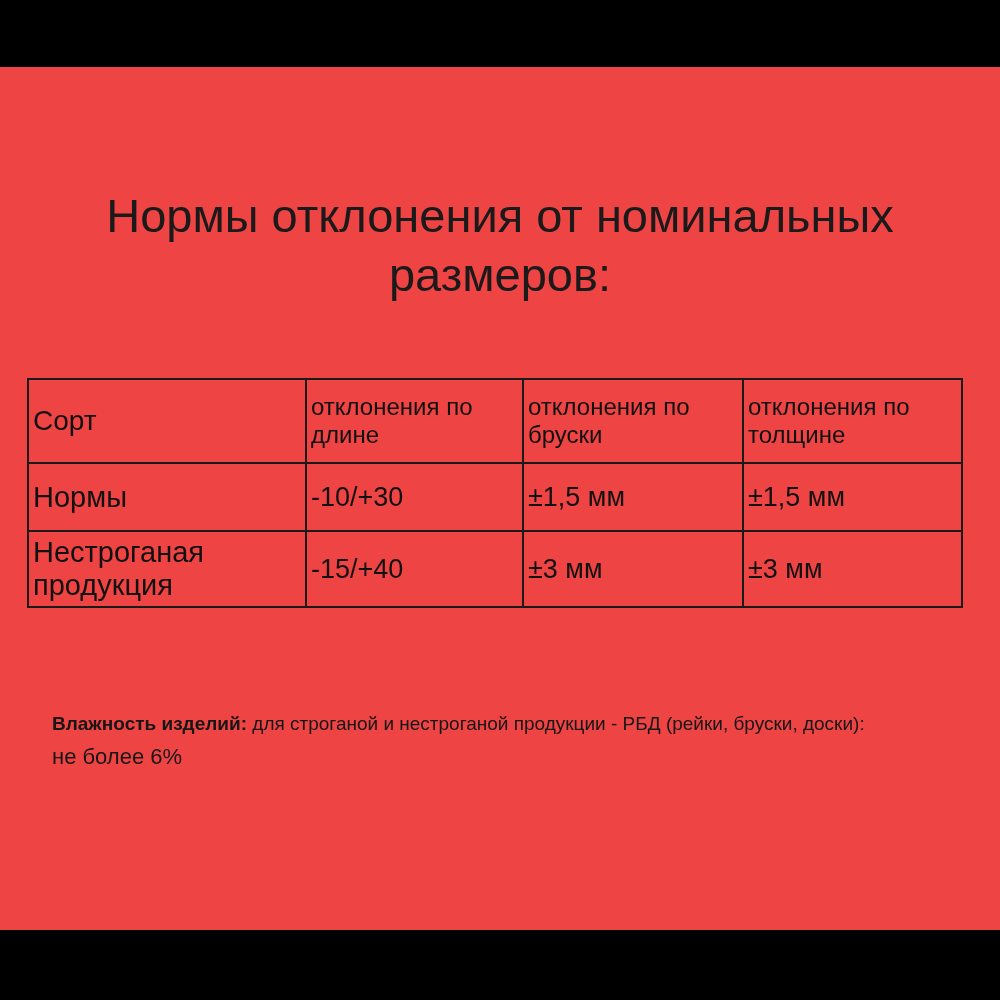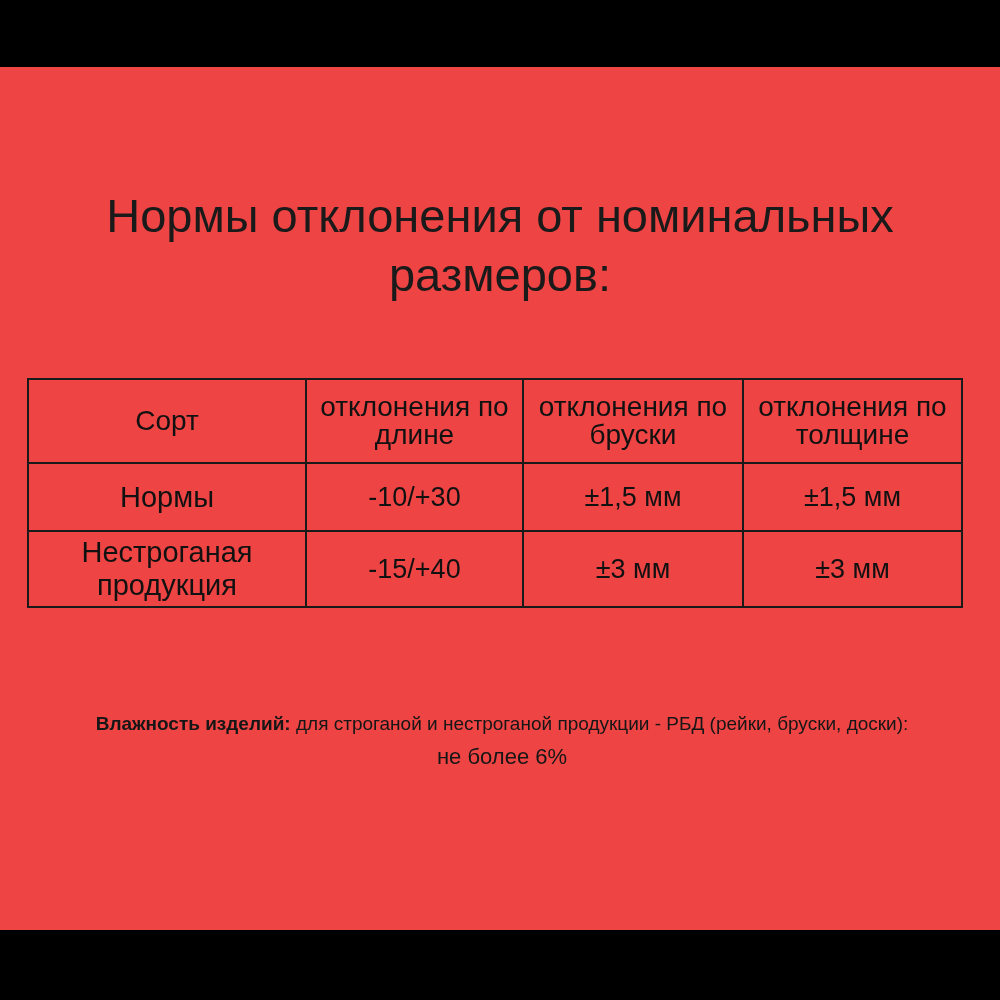--- a/index.html
+++ b/index.html
@@ -50,34 +50,34 @@
     left: 27px;
     top: 311px;
     width: 934px;
     border-collapse: collapse;
     table-layout: fixed;
     color: #111111;
   }
   #deviation-table td,
   #deviation-table th {
     border: 2.5px solid #1a1a1a;
-    text-align: center;
+    text-align: left;
     vertical-align: middle;
     padding: 4px;
     font-weight: 400;
   }
   
   col.c-sort  { width: 278px; }
   col.c-len   { width: 217px; }
   col.c-wid   { width: 220px; }
   col.c-thick { width: 219px; }
 
   #deviation-table thead th {
     height: 74px;
-    font-size: 28px;
+    font-size: 24px;
     line-height: 28px;
   }
   #deviation-table thead th.h-sort {
     font-size: 28px;
   }
   #deviation-table tbody td {
     height: 58px;
     font-size: 27px;
   }
   #deviation-table tbody td.grade {
@@ -88,21 +88,20 @@
   }
   .hdr-line2 { display: block; }
 
   
   #footnote {
     position: absolute;
     left: 52px;
     top: 643px;
     width: 900px;
     color: #161616;
-    text-align: center;
   }
   #footnote .fn-line1 {
     font-size: 19px;
     line-height: 27px;
     white-space: nowrap;
   }
   #footnote .fn-line1 .fn-strong {
     font-weight: 700;
   }
   #footnote .fn-line2 {

